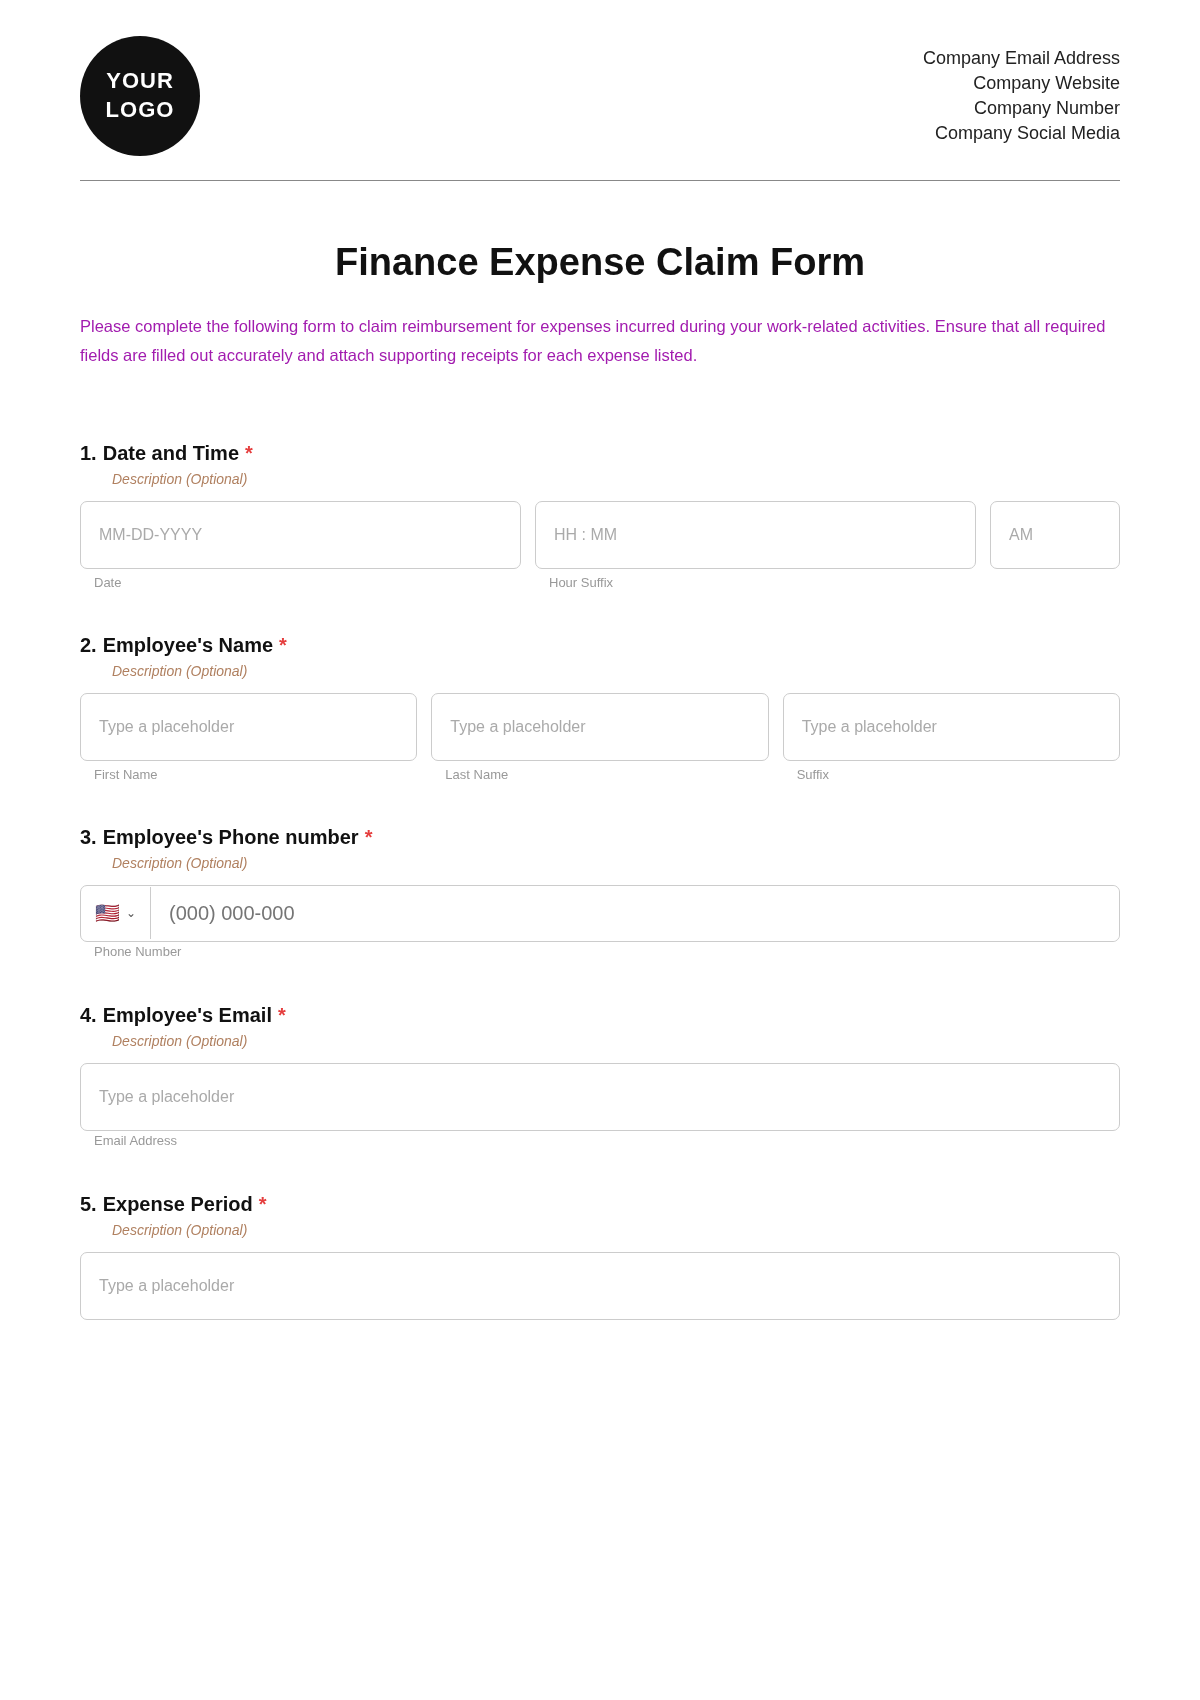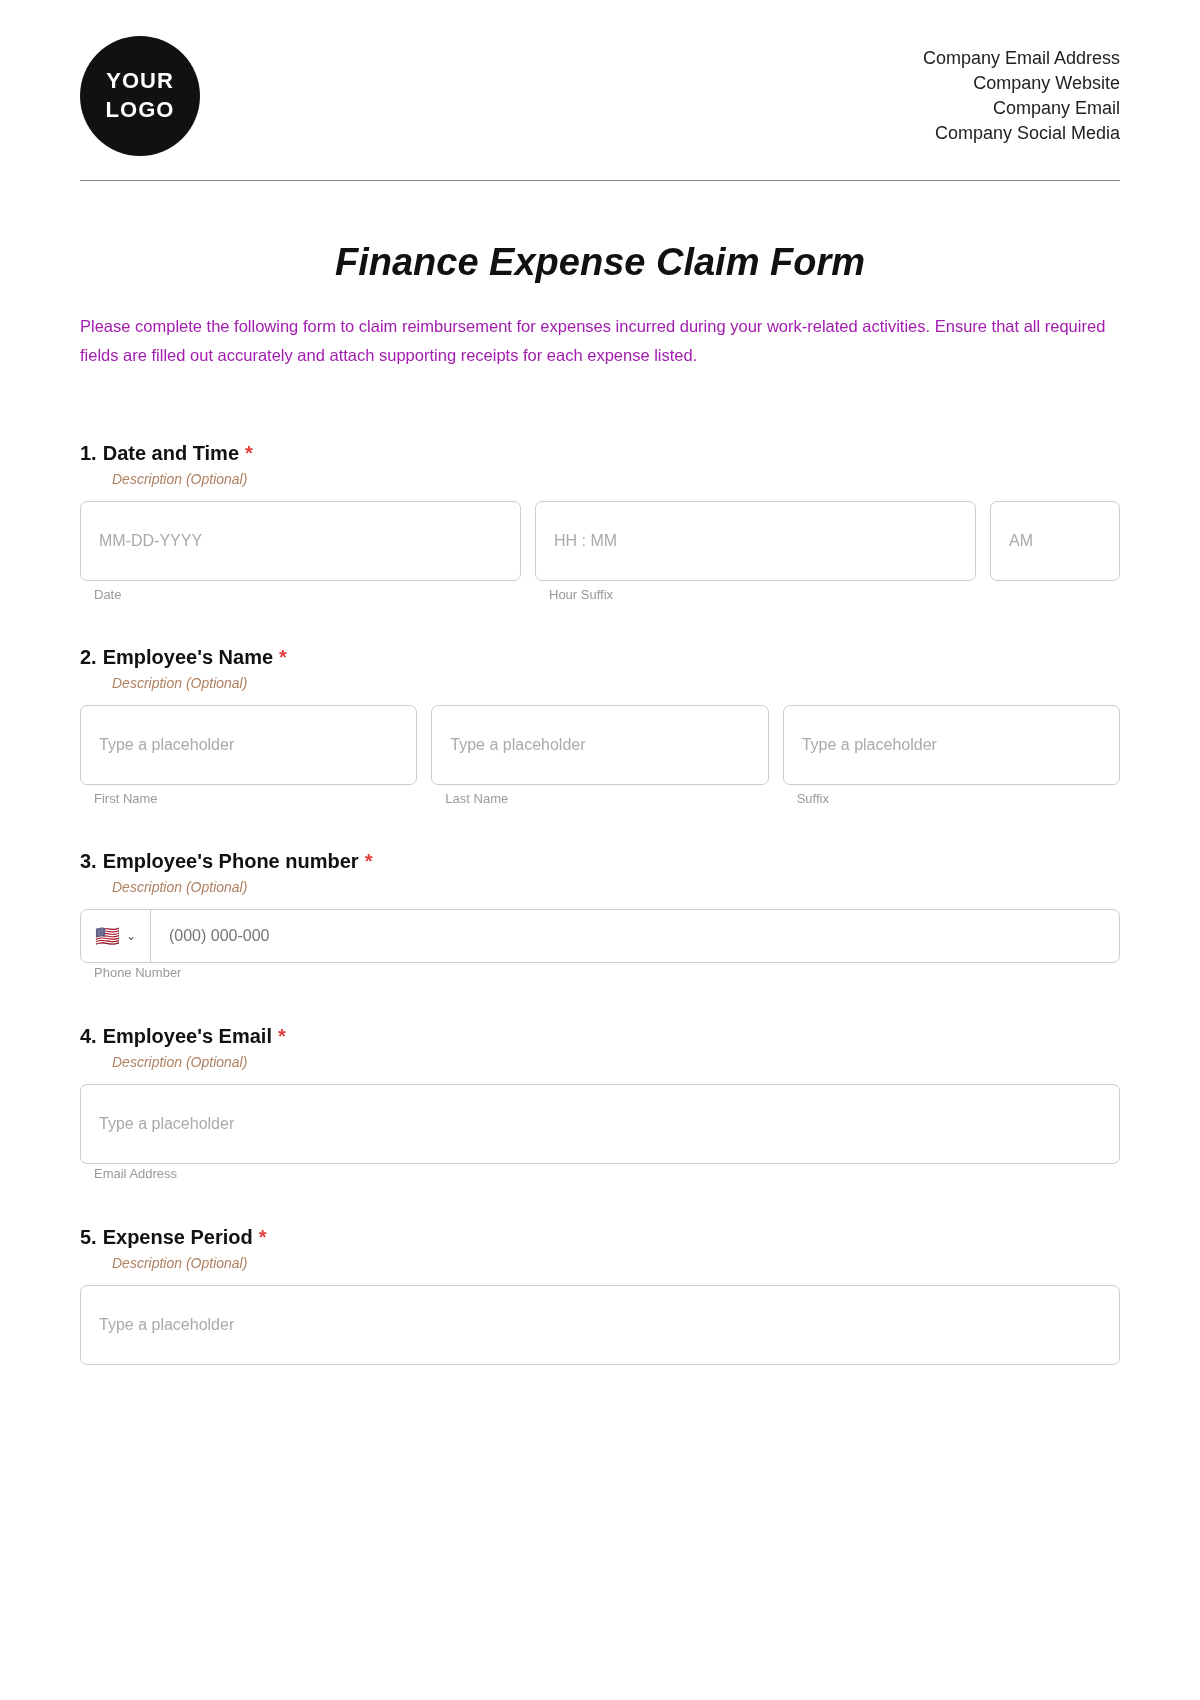--- a/index.html
+++ b/index.html
@@ -53,21 +53,20 @@
     
     .form-container {
       padding: 60px 80px 60px 80px;
     }
     .form-title {
       font-size: 38px;
       font-weight: 800;
       text-align: center;
       margin-bottom: 28px;
       color: #111;
-      font-style: italic;
     }
     .form-description {
       font-size: 16.5px;
       color: #a21caf;
       line-height: 1.75;
       margin-bottom: 72px;
     }
 
     
     .form-section {
@@ -106,21 +105,21 @@
       flex: 1;
     }
     .field-col.narrow {
       flex: 0 0 130px;
     }
 
     
     .form-input {
       border: 1.5px solid #ccc;
       border-radius: 7px;
-      padding: 30px 18px;
+      padding: 24px 18px;
       font-size: 16px;
       color: #aaa;
       background: #fff;
       outline: none;
       width: 100%;
     }
     .form-input::placeholder {
       color: #aaa;
     }
     .field-sublabel {
@@ -156,38 +155,38 @@
       font-size: 20px;
     }
     .chevron-icon {
       font-size: 12px;
       color: #555;
     }
     .phone-input {
       flex: 1;
       border: none;
       padding: 16px 18px;
-      font-size: 16px;
+      font-size: 20px;
       color: #aaa;
       outline: none;
       border-radius: 0 7px 7px 0;
     }
   </style>
 </head>
 <body>
 
 <div class="header">
   <div class="logo-circle">
     <span>YOUR</span>
     <span>LOGO</span>
   </div>
   <div class="company-info">
     <div class="company-info-item">Company Email Address</div>
     <div class="company-info-item">Company Website</div>
-    <div class="company-info-item">Company Email</div>
+    <div class="company-info-item">Company Number</div>
     <div class="company-info-item">Company Social Media</div>
   </div>
 </div>
 <hr class="divider">
 
 <div class="form-container">
   <h1 class="form-title">Finance Expense Claim Form</h1>
   <p class="form-description">Please complete the following form to claim reimbursement for expenses incurred during your work-related activities. Ensure that all required fields are filled out accurately and attach supporting receipts for each expense listed.</p>
 
   <div class="form-section">

